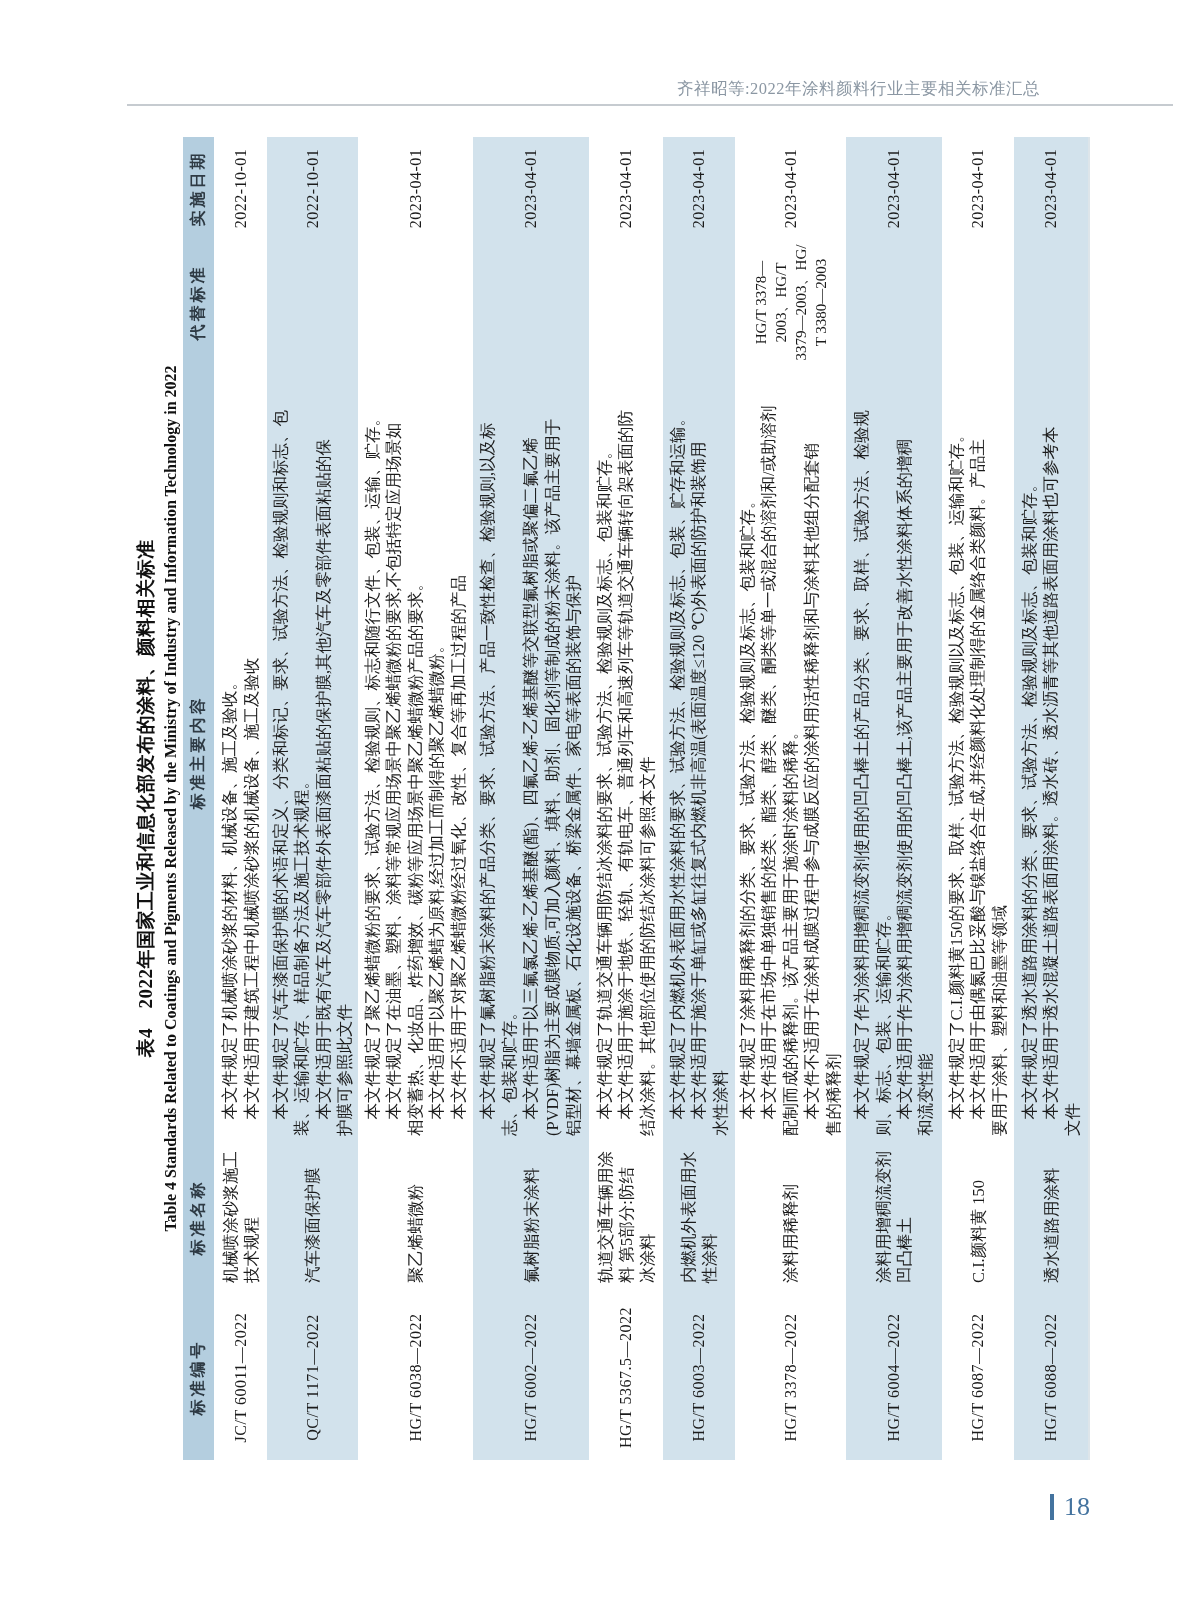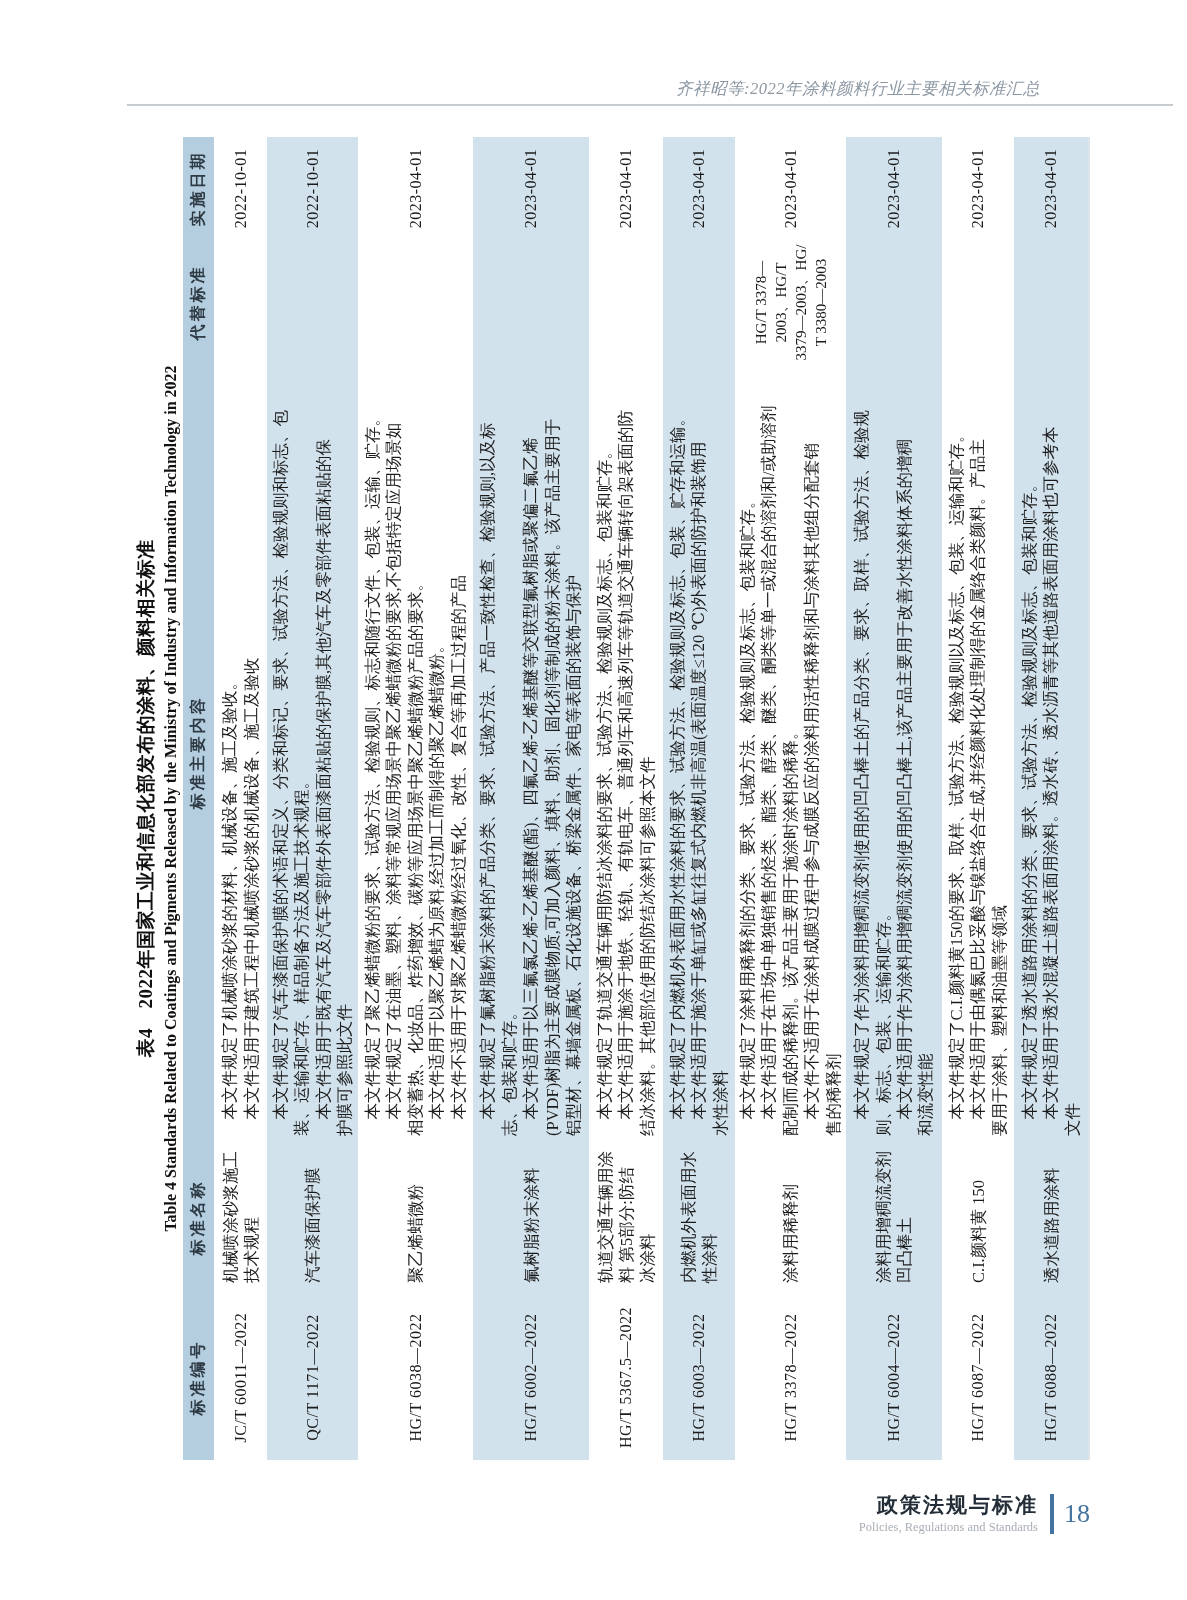--- a/index.html
+++ b/index.html
@@ -1,21 +1,21 @@
 <!DOCTYPE html>
 <html><head>
 <meta charset="utf-8">
 <style>
   html,body{margin:0;padding:0;background:#fff;}
   body{width:1187px;height:1600px;position:relative;overflow:hidden;
        font-family:"Liberation Serif","DejaVu Serif",serif;color:#1b1b1b;}
 
   
   .runhead{position:absolute;top:78px;right:147px;font-size:16.5px;color:#8b97a3;
-           letter-spacing:.5px;font-style:italic;}
+           letter-spacing:.5px;}
   .runrule{position:absolute;top:104px;left:127px;width:1046px;height:2px;background:#c6cbd0;}
 
   
   .table-area{position:absolute;left:130px;top:137px;width:958px;height:1323px;}
   .rot{position:absolute;left:0;top:1323px;width:1323px;height:958px;
        transform:rotate(-90deg);transform-origin:0 0;}
 
   .titles{height:53px;display:flex;flex-direction:column;justify-content:flex-end;
           align-items:center;}
   .title-cn{font-size:19px;font-weight:bold;color:#111;letter-spacing:.5px;line-height:26px;}
@@ -187,19 +187,15 @@
           <div class="line fl">本文件适用于透水混凝土道路表面用涂料。透水砖、透水沥青等其他道路表面用涂料也可参考本</div>
           <div class="line">文件</div>
         </div>
         <div class="cell c-rep alt"></div>
         <div class="cell c-date alt">2023-04-01</div>
       </div>
   </div>
 </div>
 
 <div class="footer">
-  <div class="f-txt">
-    <div class="f-cn">政策法规与标准</div>
-    <div class="f-en">Policies, Regulations and Standards</div>
-  </div>
   <div class="f-bar"></div>
   <div class="f-num">18</div>
 </div>
 
 </body></html>

